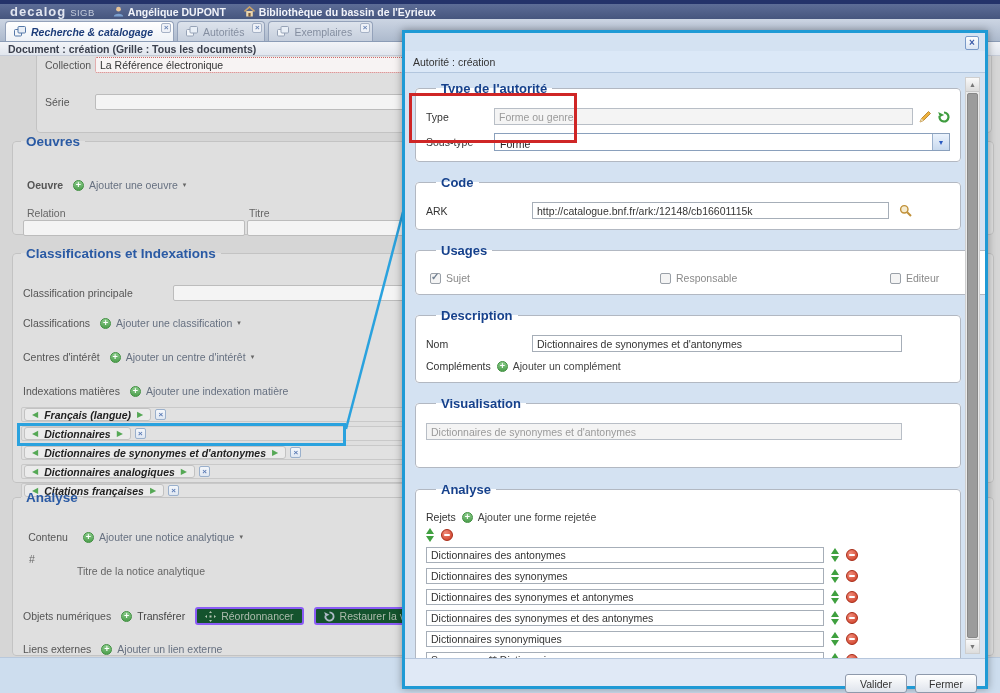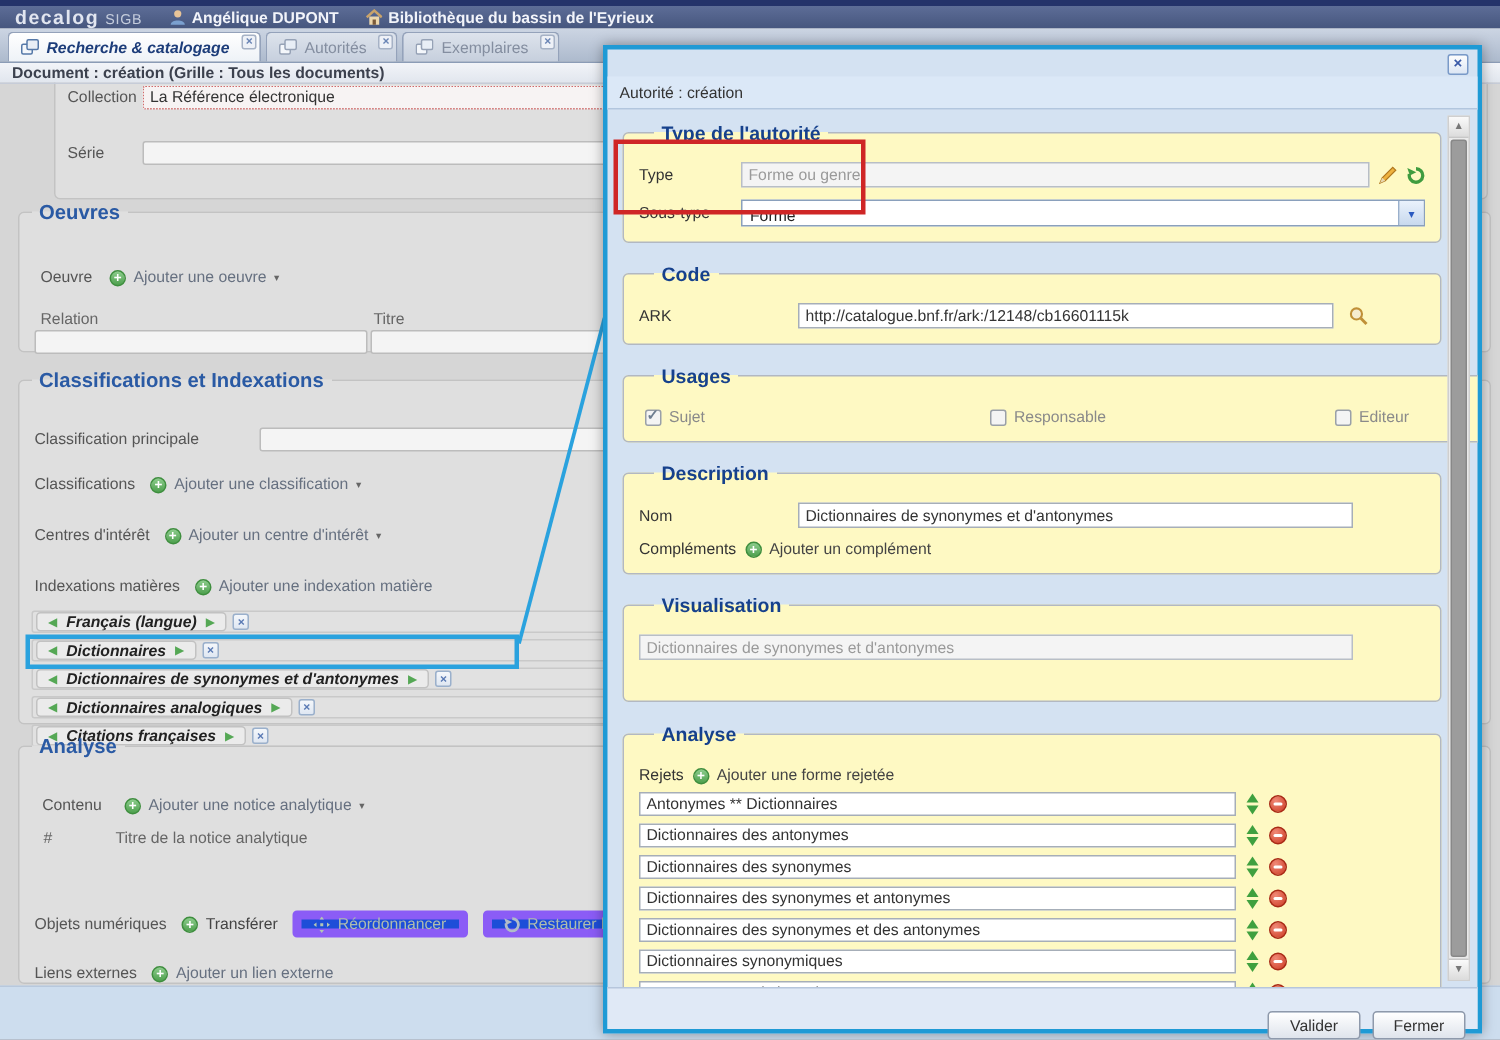--- a/index.html
+++ b/index.html
@@ -43,35 +43,35 @@
   .colhead { font-size:10.5px; color:#666; }
   .flexrow { display:flex; align-items:center; gap:10px; }
 
   .tags { position:absolute; left:8px; right:12px; }
   .tag-bar { height:15px; margin-bottom:4px; background:#e1e1e1; border:1px solid #c9c9c9; border-radius:2px; display:flex; align-items:center; padding-left:2px; gap:4px; }
   .tag-pill { display:inline-flex; align-items:center; gap:6px; height:13px; padding:0 7px; background:#ebebeb; border:1px solid #c2c2c2; border-radius:3px; }
   .tag-arrow { font-size:8px; color:#55a855; line-height:13px; }
   .tag-label { font-size:10.5px; font-weight:bold; font-style:italic; color:#222; white-space:nowrap; }
   .tag-x { width:11px; height:11px; border:1px solid #9ab0cc; border-radius:2px; background:linear-gradient(#f4f7fb,#dfe7f2); color:#5a7ab4; font-size:8px; line-height:9px; text-align:center; font-weight:bold; }
 
-  .dis-btn { display:inline-flex; align-items:center; gap:5px; height:18px; padding:0 8px; border:6px solid #8b5cf6; border-radius:3px; background:#1d4ed8; color:#aebcae; font-size:10.5px; }
+  .dis-btn { display:inline-flex; align-items:center; gap:5px; height:18px; padding:0 8px; border:2px solid #8b5cf6; border-radius:3px; background:#14532d; color:#aebcae; font-size:10.5px; }
 
   
   .blue-box { position:absolute; left:17px; top:423px; width:329px; height:23px; border:3px solid #2aa2de; z-index:6; }
   .connector { position:absolute; left:0; top:0; z-index:6; pointer-events:none; }
 
   
   .modal { position:absolute; left:402px; top:30px; width:586px; height:659px; background:#d4e2f2; border:3px solid #1f9ad5; z-index:30; box-shadow:0 0 8px rgba(0,0,0,.35); }
   .modal-close { position:absolute; top:3px; right:6px; width:14px; height:14px; border:1px solid #7a9ac8; border-radius:2px; background:linear-gradient(#fdfdfd,#dce6f4); color:#3a5aa8; font-size:10px; line-height:12px; text-align:center; font-weight:bold; z-index:3; }
   .modal-header { position:absolute; left:0; top:18px; right:0; height:22px; background:#dbe8f7; border-bottom:1px solid #b2c6de; display:flex; align-items:center; padding:0 8px; }
   .modal-title { font-size:10.5px; color:#333; }
   .modal-nav { margin-left:auto; display:flex; gap:17px; }
   .mnav-link { font-size:10.5px; color:#222; }
   .modal-body { position:absolute; left:0; top:40px; right:0; bottom:28px; overflow:hidden; padding:8px 24px 0 10px; }
-  .mfs { border:1px solid #b2b8c2; border-radius:4px; background:#fef9c3; margin-bottom:13px; padding:4px 10px 10px; }
+  .mfs { border:1px solid #b2b8c2; border-radius:4px; background:#ffffff; margin-bottom:13px; padding:4px 10px 10px; }
   .mfs legend { font-size:13px; font-weight:bold; color:#16418c; padding:0 5px; margin-left:10px; }
   .mrow { display:flex; align-items:center; margin-top:8px; gap:6px; }
   .mlbl { font-size:10.5px; color:#333; flex:0 0 auto; }
   .w62 { width:62px; } .w100 { width:100px; }
   .mtb { height:17px; border:1px solid #a6aeb8; background:#fff; font-size:10.5px; color:#333; padding:0 4px; font-family:"Liberation Sans",sans-serif; }
   .mtb:disabled, .mtb.disabled { background:#f4f4f4; color:#9a9a9a; border-color:#b8bec6; }
   .selectbox { flex:1; height:18px; border:1px solid #8aa0bc; background:#fff; display:flex; align-items:flex-end; position:relative; }
   .selectbox .val { font-size:10.5px; color:#222; padding:0 5px; flex:1; }
   .select-caret { width:17px; height:100%; border-left:1px solid #9ab0cc; background:linear-gradient(#eaf2fc,#c8d9ee); color:#2a5ac0; font-size:8px; display:flex; align-items:center; justify-content:center; }
   .usages-row { display:flex; margin-top:10px; padding-left:4px; }
@@ -174,21 +174,21 @@
       </div>
       <div class="row" style="top:47px;">
         <span class="lbl" style="width:50px;">Série</span>
         <input class="tb flex" style="margin-right: 4px;" value="">
       </div>
     </fieldset>
 
     <fieldset class="bgfs" style="left:12px; top:78px; width:982px; height:101px;">
       <legend>Oeuvres</legend>
       <div class="row" style="top:30px; left:14px;">
-        <span class="lbl" style="width:46px;">Oeuvre</span>
+        <span class="lbl" style="width:46px;font-weight:bold;">Oeuvre</span>
         <span class="add-link">
           <span class="plus-icon">+</span>
           <span>Ajouter une oeuvre</span>
           <span class="caret">▾</span>
         </span>
       </div>
       <span class="colhead" style="position:absolute; left:14px; top:58px;">Relation</span>
       <span class="colhead" style="position:absolute; left:236px; top:58px;">Titre</span>
       <input class="tb" style="position: absolute; left: 10px; top: 71px; width: 222px;">
       <input class="tb" style="position: absolute; left: 234px; top: 71px; right: 12px;">
@@ -271,21 +271,21 @@
       <legend>Analyse</legend>
       <div class="row flexrow" style="top:26px; left:10px;">
         <span class="lbl" style="width:50px;text-align:center;">Contenu</span>
         <span class="add-link">
           <span class="plus-icon">+</span>
           <span>Ajouter une notice analytique</span>
           <span class="caret">▾</span>
         </span>
       </div>
       <span class="colhead" style="position:absolute; left:16px; top:48px;">#</span>
-      <span class="colhead" style="position:absolute; left:64px; top:48px;">Titre de la notice analytique</span>
+      <span class="colhead" style="position:absolute; left:64px; top:60px;">Titre de la notice analytique</span>
       <div class="row flexrow" style="top:102px; left:10px;">
         <span class="lbl">Objets numériques</span>
         <span class="add-link">
           <span class="plus-icon">+</span>
           <span style="color:#444;">Transférer</span>
         </span>
         <span class="dis-btn">
           <span class="icon-gap">
             <svg width="11" height="11" viewBox="0 0 11 11">
                 <path d="M5.5 0 L7 2 H4 Z M5.5 11 L4 9 H7 Z M0 5.5 L2 4 V7 Z M11 5.5 L9 7 V4 Z" fill="#b4c6b4"></path>
@@ -432,21 +432,20 @@
         <legend>Analyse</legend>
         <div class="mrow" style="margin-top:10px;">
           <span class="mlbl">Rejets</span>
           <span class="add-link">
             <span class="plus-icon">+</span>
             <span style="color:#444;">Ajouter une forme rejetée</span>
           </span>
         </div>
         <div>
             <div class="rejet-row">
-    <input class="mtb rejet-input" value="Antonymes ** Dictionnaires" style="">
     <span class="updown">
                 <span class="tri-up"></span>
                 <span class="tri-down"></span>
               </span>
     <span class="minus-icon"></span>
   </div>
             <div class="rejet-row">
     <input class="mtb rejet-input" value="Dictionnaires des antonymes" style="">
     <span class="updown">
                 <span class="tri-up"></span>

